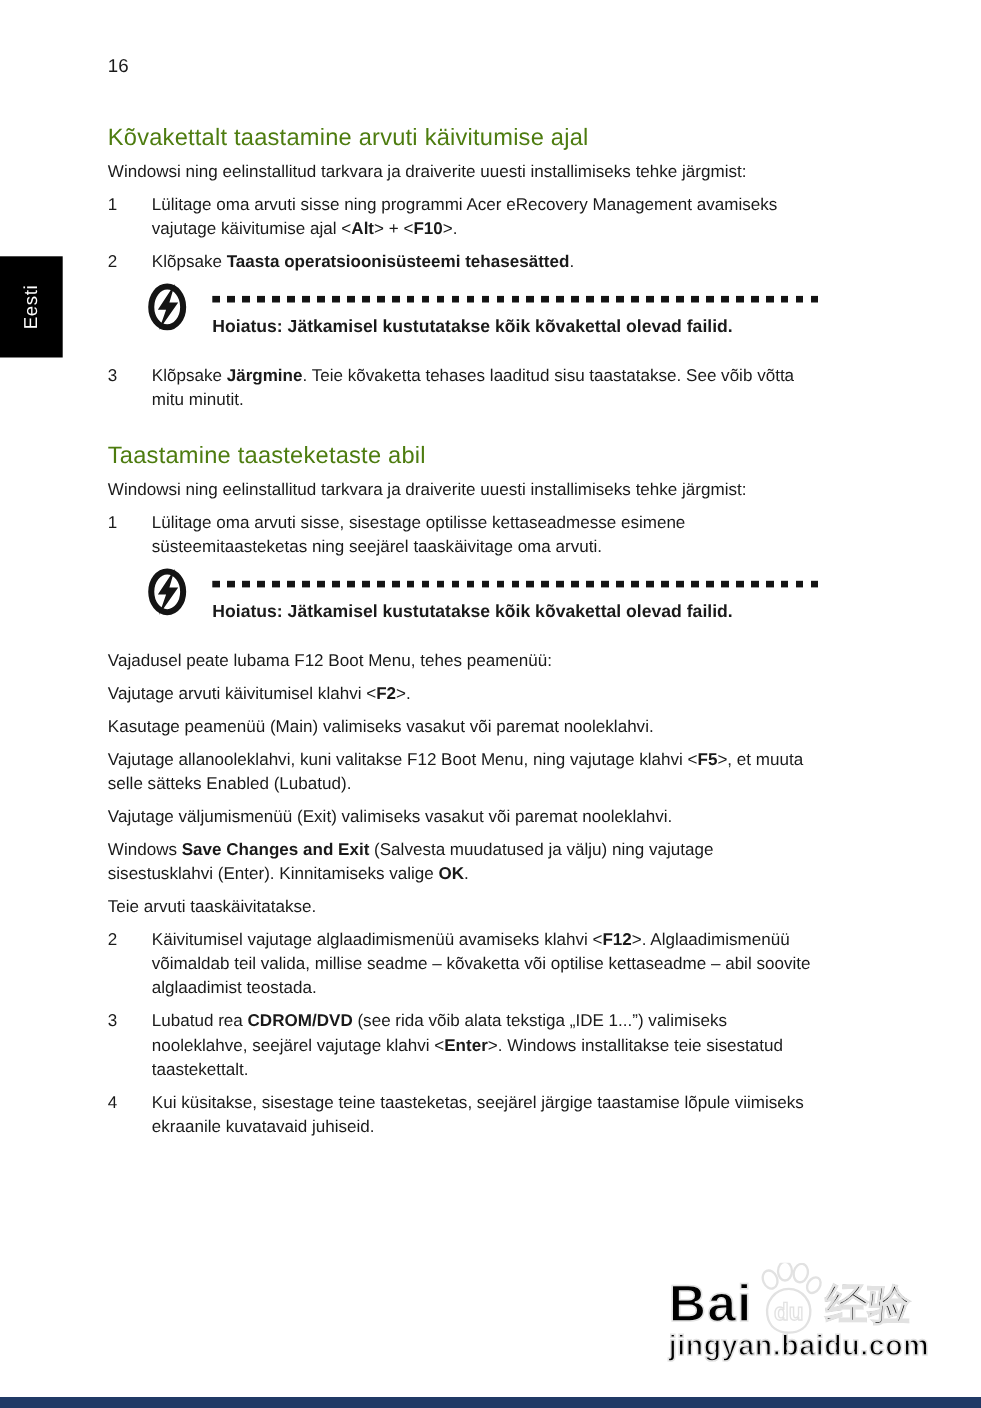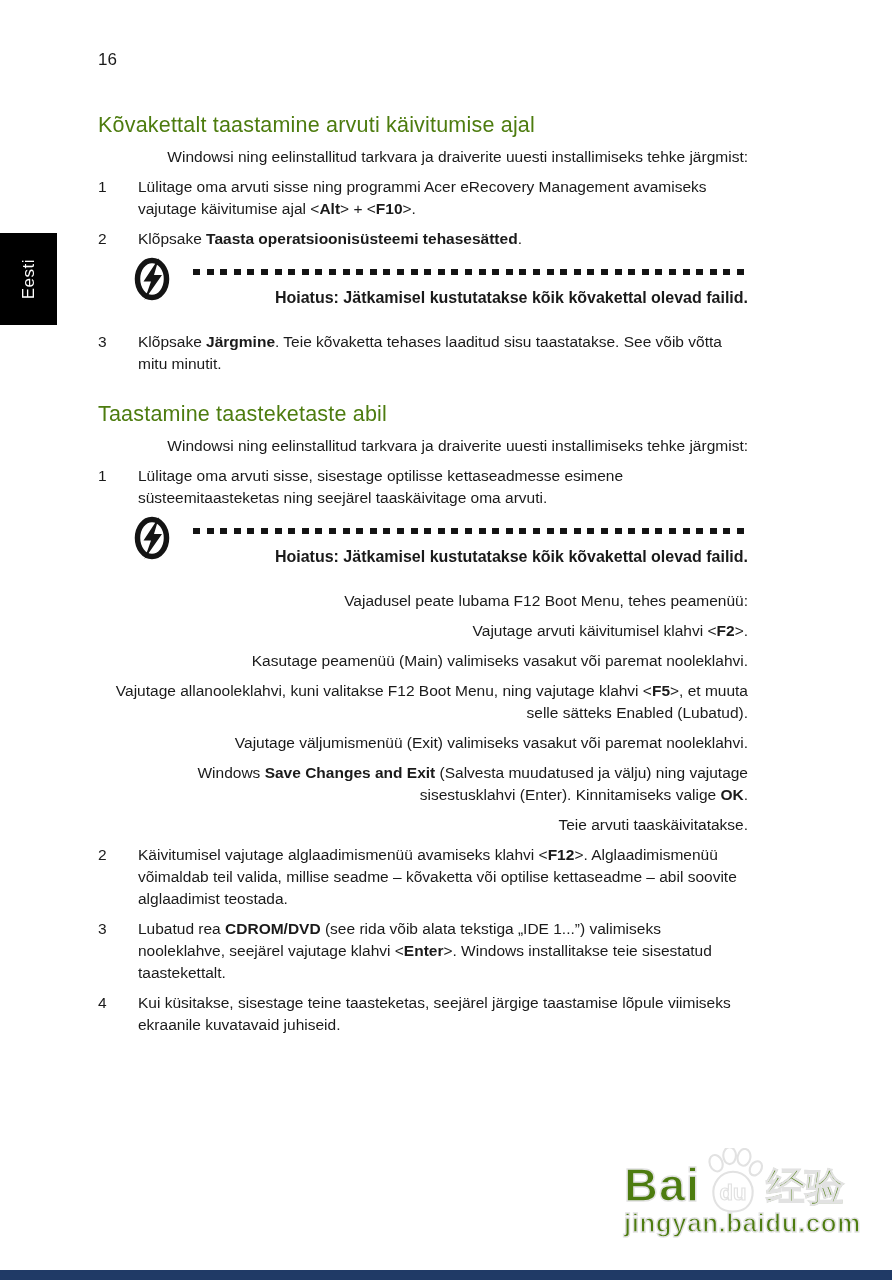--- a/index.html
+++ b/index.html
@@ -18,41 +18,41 @@
     font-size:17px;letter-spacing:.5px;
   }
   
   main{position:absolute;left:98px;top:0;width:650px;}
   .pagenum{margin-top:50px;font-size:17px;line-height:20px;}
   h2.heading{
     font-weight:400;font-size:21.5px;line-height:26px;margin:26px 0 0 0;
     letter-spacing:.2px;color:#4d7c0f;
   }
   h2.heading.first{margin-top:42px;}
-  p{margin:0;text-align:right;}
+  p{margin:0;}
   .block{margin-top:8px;}
   .para,.litext,.num{font-size:15.5px;line-height:22px;}
   .li{display:flex;}
   .num{width:40px;flex:none;}
   .litext{flex:1;}
   .b{font-weight:bold;}
   
   .warning{display:flex;margin-top:6px;padding-left:35px;gap:22px;}
   .warn-icon{flex:none;margin-top:1px;}
   .wcol{flex:1;}
   .dash{
     height:6px;margin-top:13px;
     background:repeating-linear-gradient(90deg,#141414 0 7px,transparent 7px 13.6px);
   }
   .wtext{font-size:16px;font-weight:bold;line-height:22px;margin-top:12px;}
   .warning + *{margin-top:22px;}
   
   .watermark{
-    position:absolute;left:624px;top:1148px;width:250px;
-    color:#4d7c0f;-webkit-text-stroke:1.4px #e2e2e2;font-weight:bold;
+    position:absolute;left:608px;top:1148px;width:250px;
+    color:#000000;-webkit-text-stroke:1.4px #e2e2e2;font-weight:bold;
     pointer-events:none;
   }
   .wm-row{display:flex;align-items:flex-end;}
   .wm-bai{font-size:47px;line-height:1;letter-spacing:1px;}
   .wm-paw{margin:0 1px -6px 1px;}
   .wm-cjk{font-size:39px;line-height:1.05;-webkit-text-stroke-width:1px;}
   .wm-url{font-size:26px;line-height:1;margin-top:2px;letter-spacing:.5px;}
   
   .footer-bar{position:absolute;left:0;right:0;bottom:0;height:10px;background:#203a66;}
 </style>

